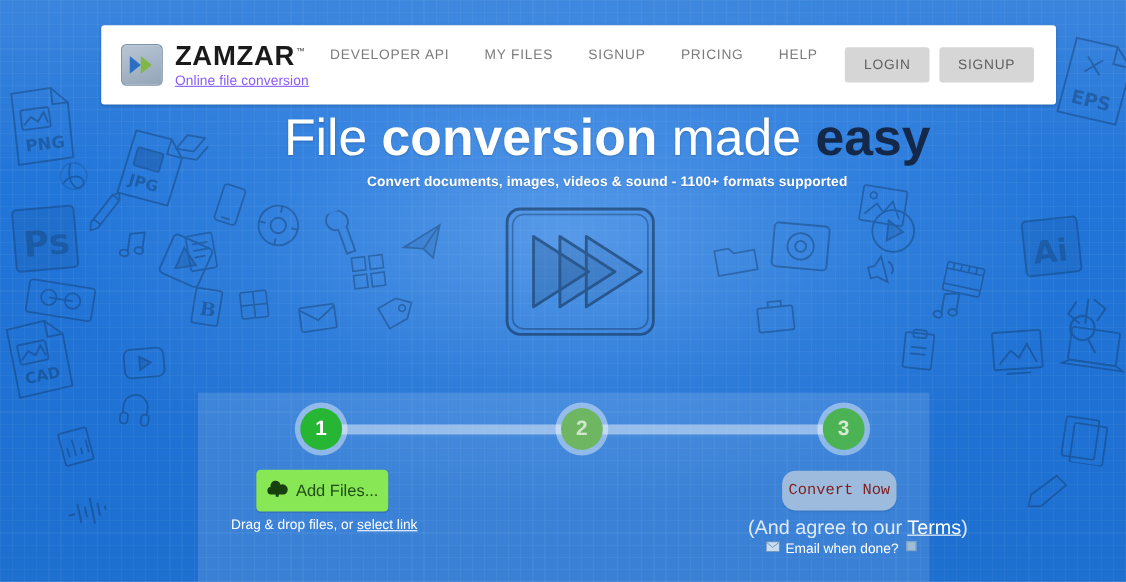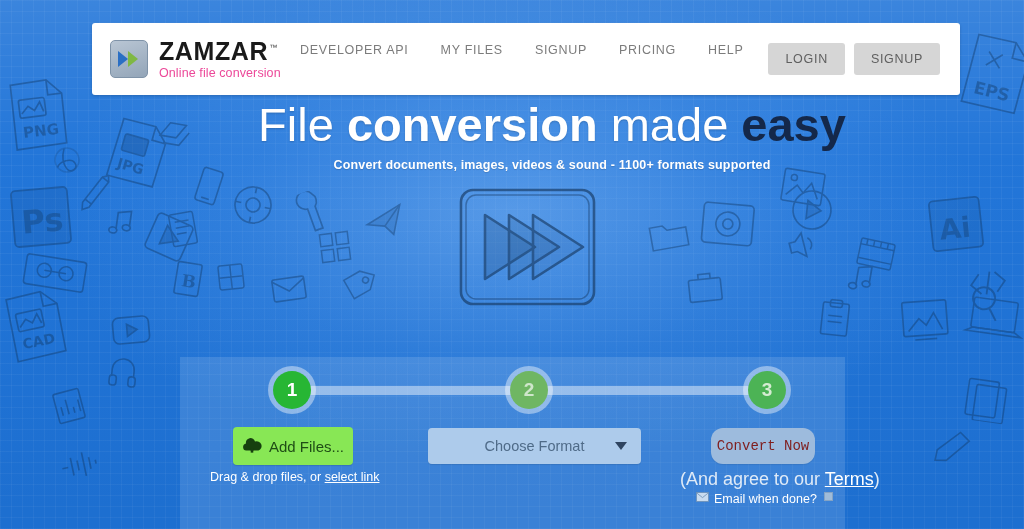--- a/index.html
+++ b/index.html
@@ -55,21 +55,21 @@
   #brand-name {
     font-size: 25px; font-weight: bold; letter-spacing: 0.6px;
     color: #1a1a1a;
     position: relative; display: inline-block;
   }
   #brand-tm {
     font-size: 8px; vertical-align: super; font-weight: normal;
     color: #444; margin-left: 1px;
   }
   #brand-tagline {
-    font-size: 12.5px; color: #ec4899; margin-top: 3px; letter-spacing: 0.1px;
+    font-size: 12.5px; color: #8b5cf6; margin-top: 3px; letter-spacing: 0.1px; text-decoration: underline;
   }
 
   #nav { margin-left: auto; display: flex; margin-right: 20px; }
   .nav-link {
     font-size: 12.5px; letter-spacing: 0.7px;
     color: #7c7c7c; text-decoration: none;
     padding: 0 16px; cursor: pointer; white-space: nowrap;
   }
   .nav-btn {
     font-size: 12.5px; letter-spacing: 0.7px;
@@ -598,24 +598,20 @@
         <span>
           <svg width="20" height="16" viewBox="0 0 20 16" fill="#17400f">
             <path d="M4.2 13.6 A3.6 3.6 0 0 1 4 6.5 A4.6 4.6 0 0 1 13 4.6 A3.4 3.4 0 0 1 16.5 13.6 Z"></path>
             <path d="M10 15.6 L7.3 11.2 L12.7 11.2 Z"></path>
             <rect x="8.7" y="11" width="2.6" height="4.6"></rect>
           </svg>
         </span>
         <span class="lbl">Add Files...</span>
       </button>
 
-      <div id="choose-format">
-        <span>Choose Format</span>
-        <span id="format-caret"></span>
-      </div>
 
       <button id="convert-btn">Convert Now</button>
     </div>
 
     <div id="drag-hint"><span>Drag &amp; drop files, or </span><a>select link</a></div>
 
     <div id="terms-line"><span>(And agree to our </span><a>Terms</a><span>)</span></div>
 
     <div id="email-line">
       <span id="email-icon">

